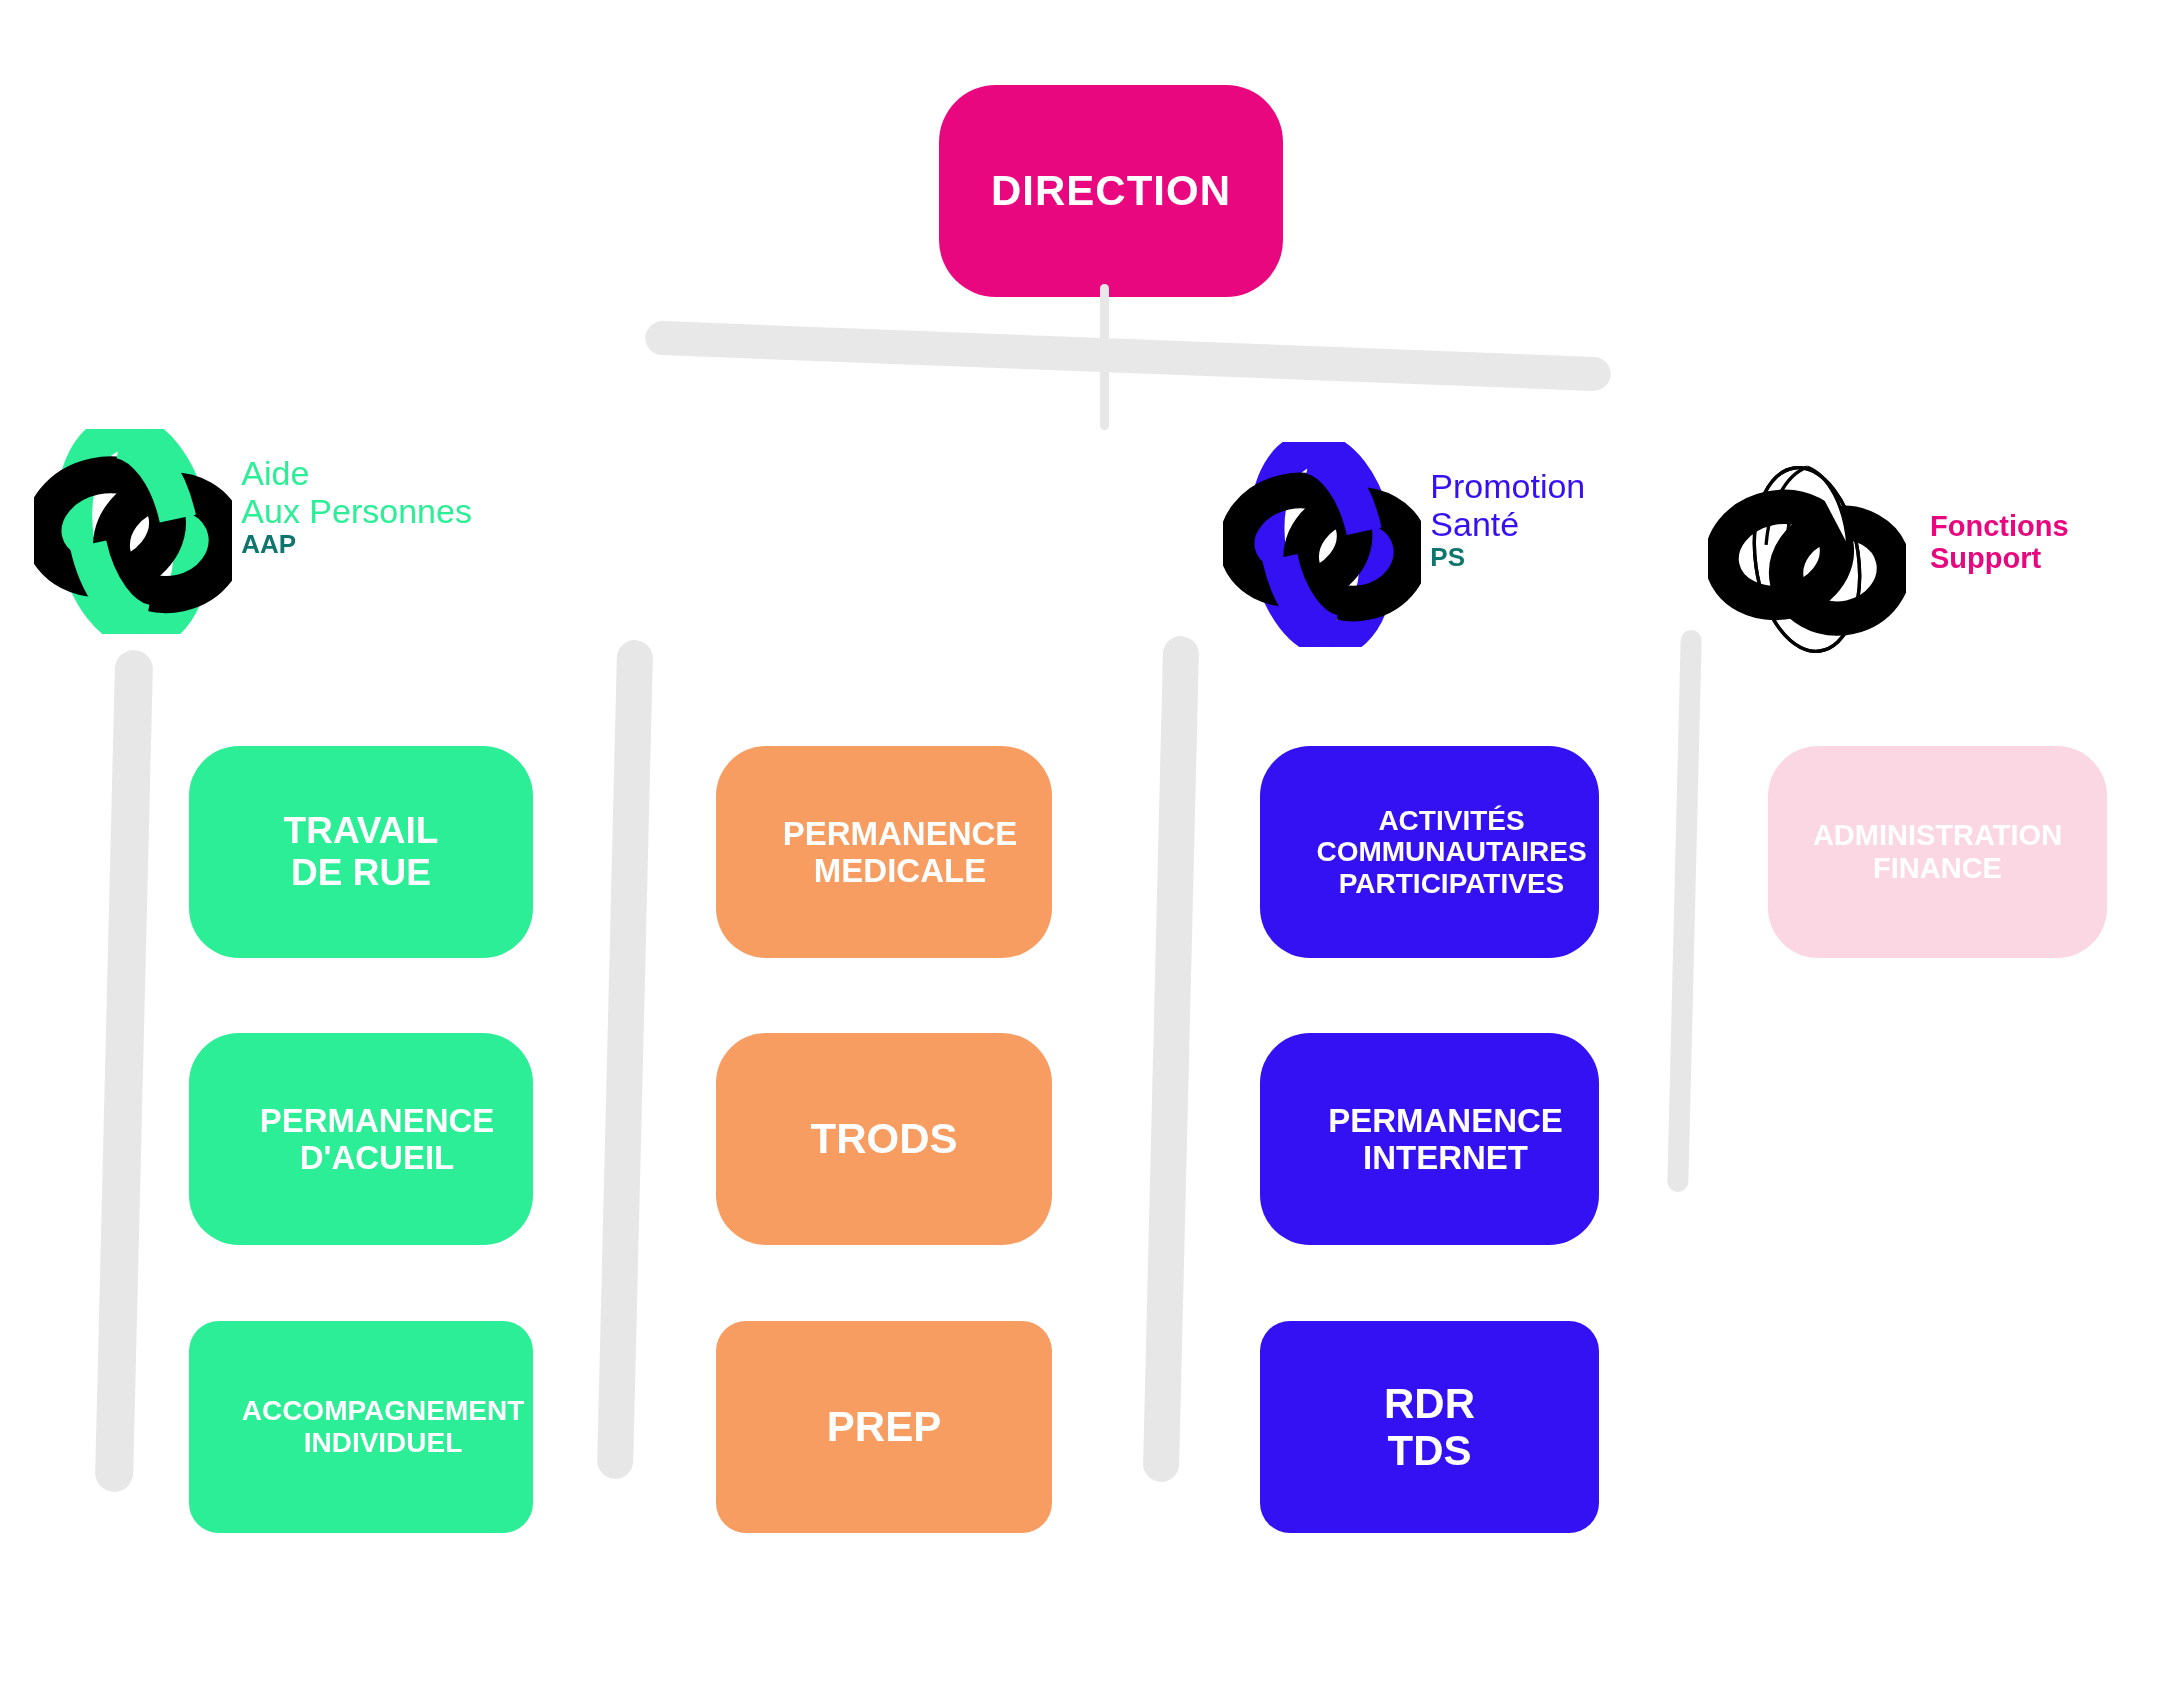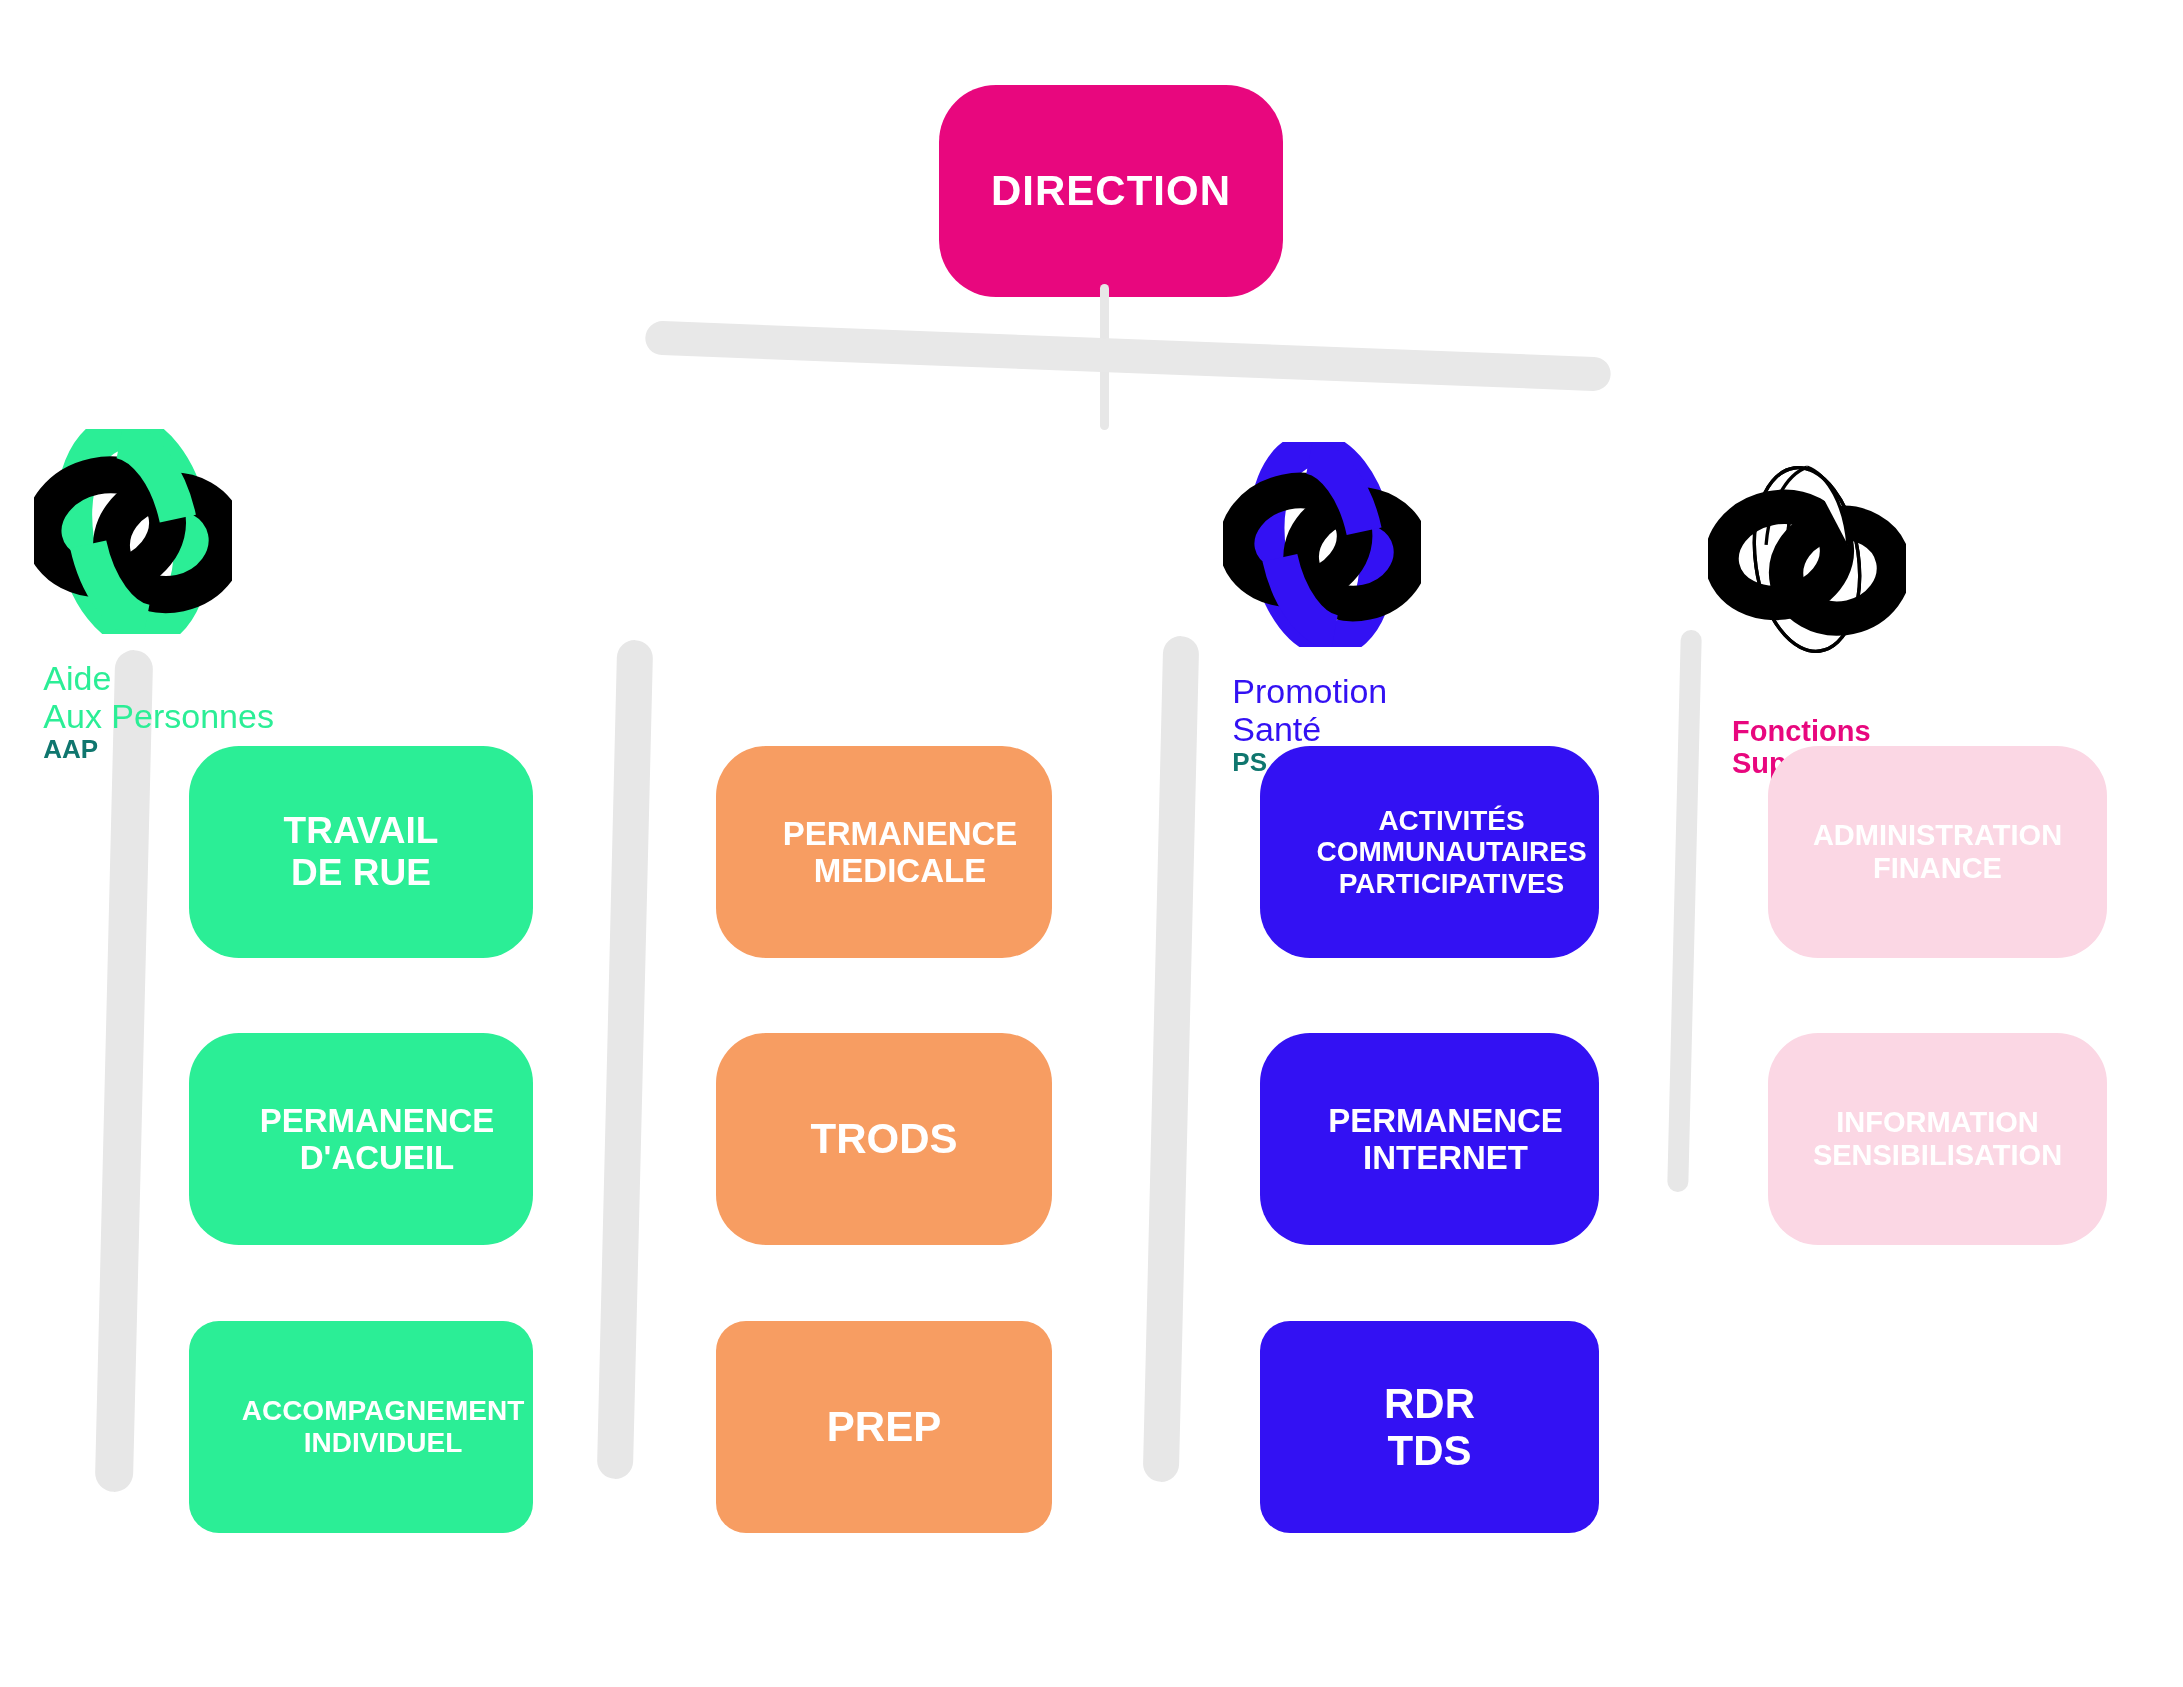--- a/index.html
+++ b/index.html
@@ -30,21 +30,21 @@
     transform:rotate(2.2deg);transform-origin:50% 50%;
   }
 
   .vbar{position:absolute;background:#E7E7E7;border-radius:20px;}
   .vbar.v1{left:105px;top:650px;width:38px;height:842px;transform:rotate(1.4deg);}
   .vbar.v2{left:607px;top:640px;width:36px;height:839px;transform:rotate(1.4deg);}
   .vbar.v3{left:1153px;top:636px;width:36px;height:846px;transform:rotate(1.4deg);}
   .vbar.v4{left:1674px;top:630px;width:21px;height:562px;transform:rotate(1.4deg);}
 
   
-  .col-head{position:absolute;display:flex;align-items:flex-start;flex-direction:column;}
+  .col-head{position:absolute;display:flex;align-items:flex-start;}
   .col-head.h1{left:34px;top:429px;}
   .col-head.h2{left:603px;top:429px;}
   .col-head.h3{left:1223px;top:442px;}
   .col-head.h4{left:1708px;top:457px;}
 
   .logo{position:relative;width:198px;height:205px;flex:0 0 auto;}
   .logo svg{display:block;width:198px;height:205px;}
 
   .head-text{margin-left:9.3px;padding-top:25px;line-height:1.12;}
   .head-text .l1,.head-text .l2{font-size:34px;font-weight:400;display:block;}
@@ -193,19 +193,15 @@
   </div>
   <div class="node colC row3 bg-blue">
     <span class="txt fs-xl">RDR
 TDS</span>
   </div>
 
   <div class="node colD row1 bg-pink">
     <span class="txt fs-xs">ADMINISTRATION
 FINANCE</span>
   </div>
-  <div class="node colD row2 bg-pink">
-    <span class="txt fs-xs">INFORMATION
-SENSIBILISATION</span>
-  </div>
 
 </div>
 
 
 </body></html>

